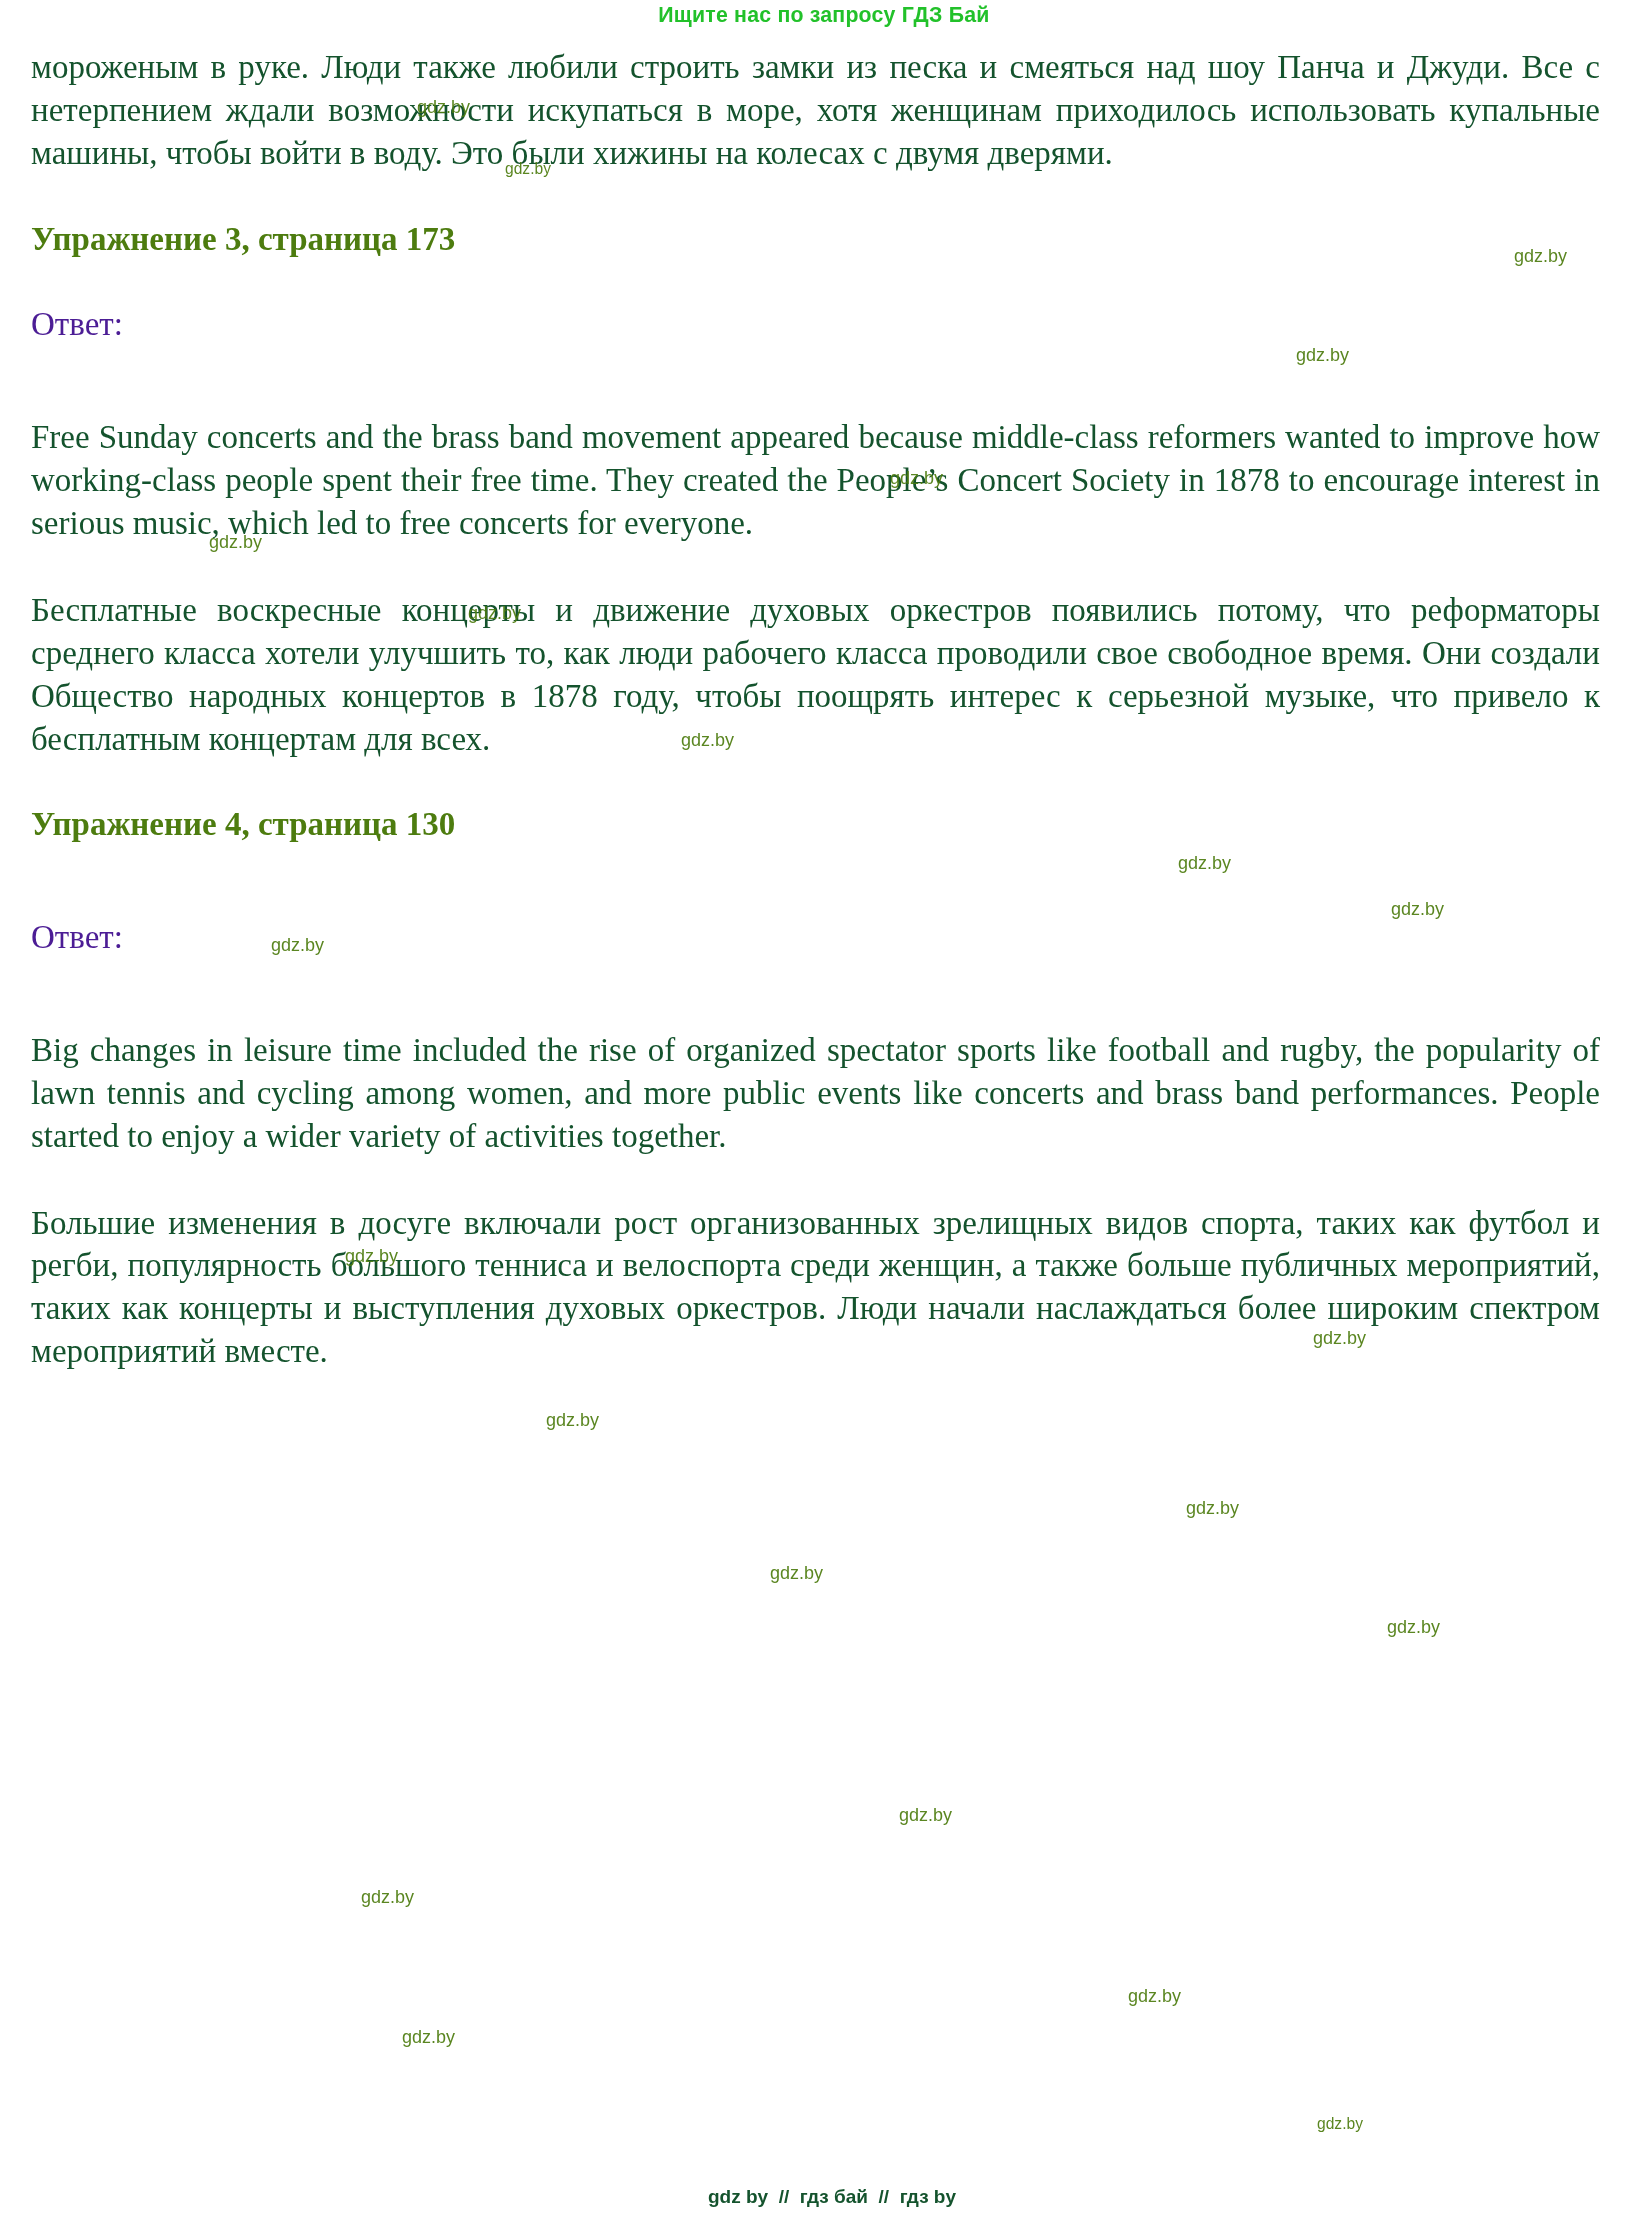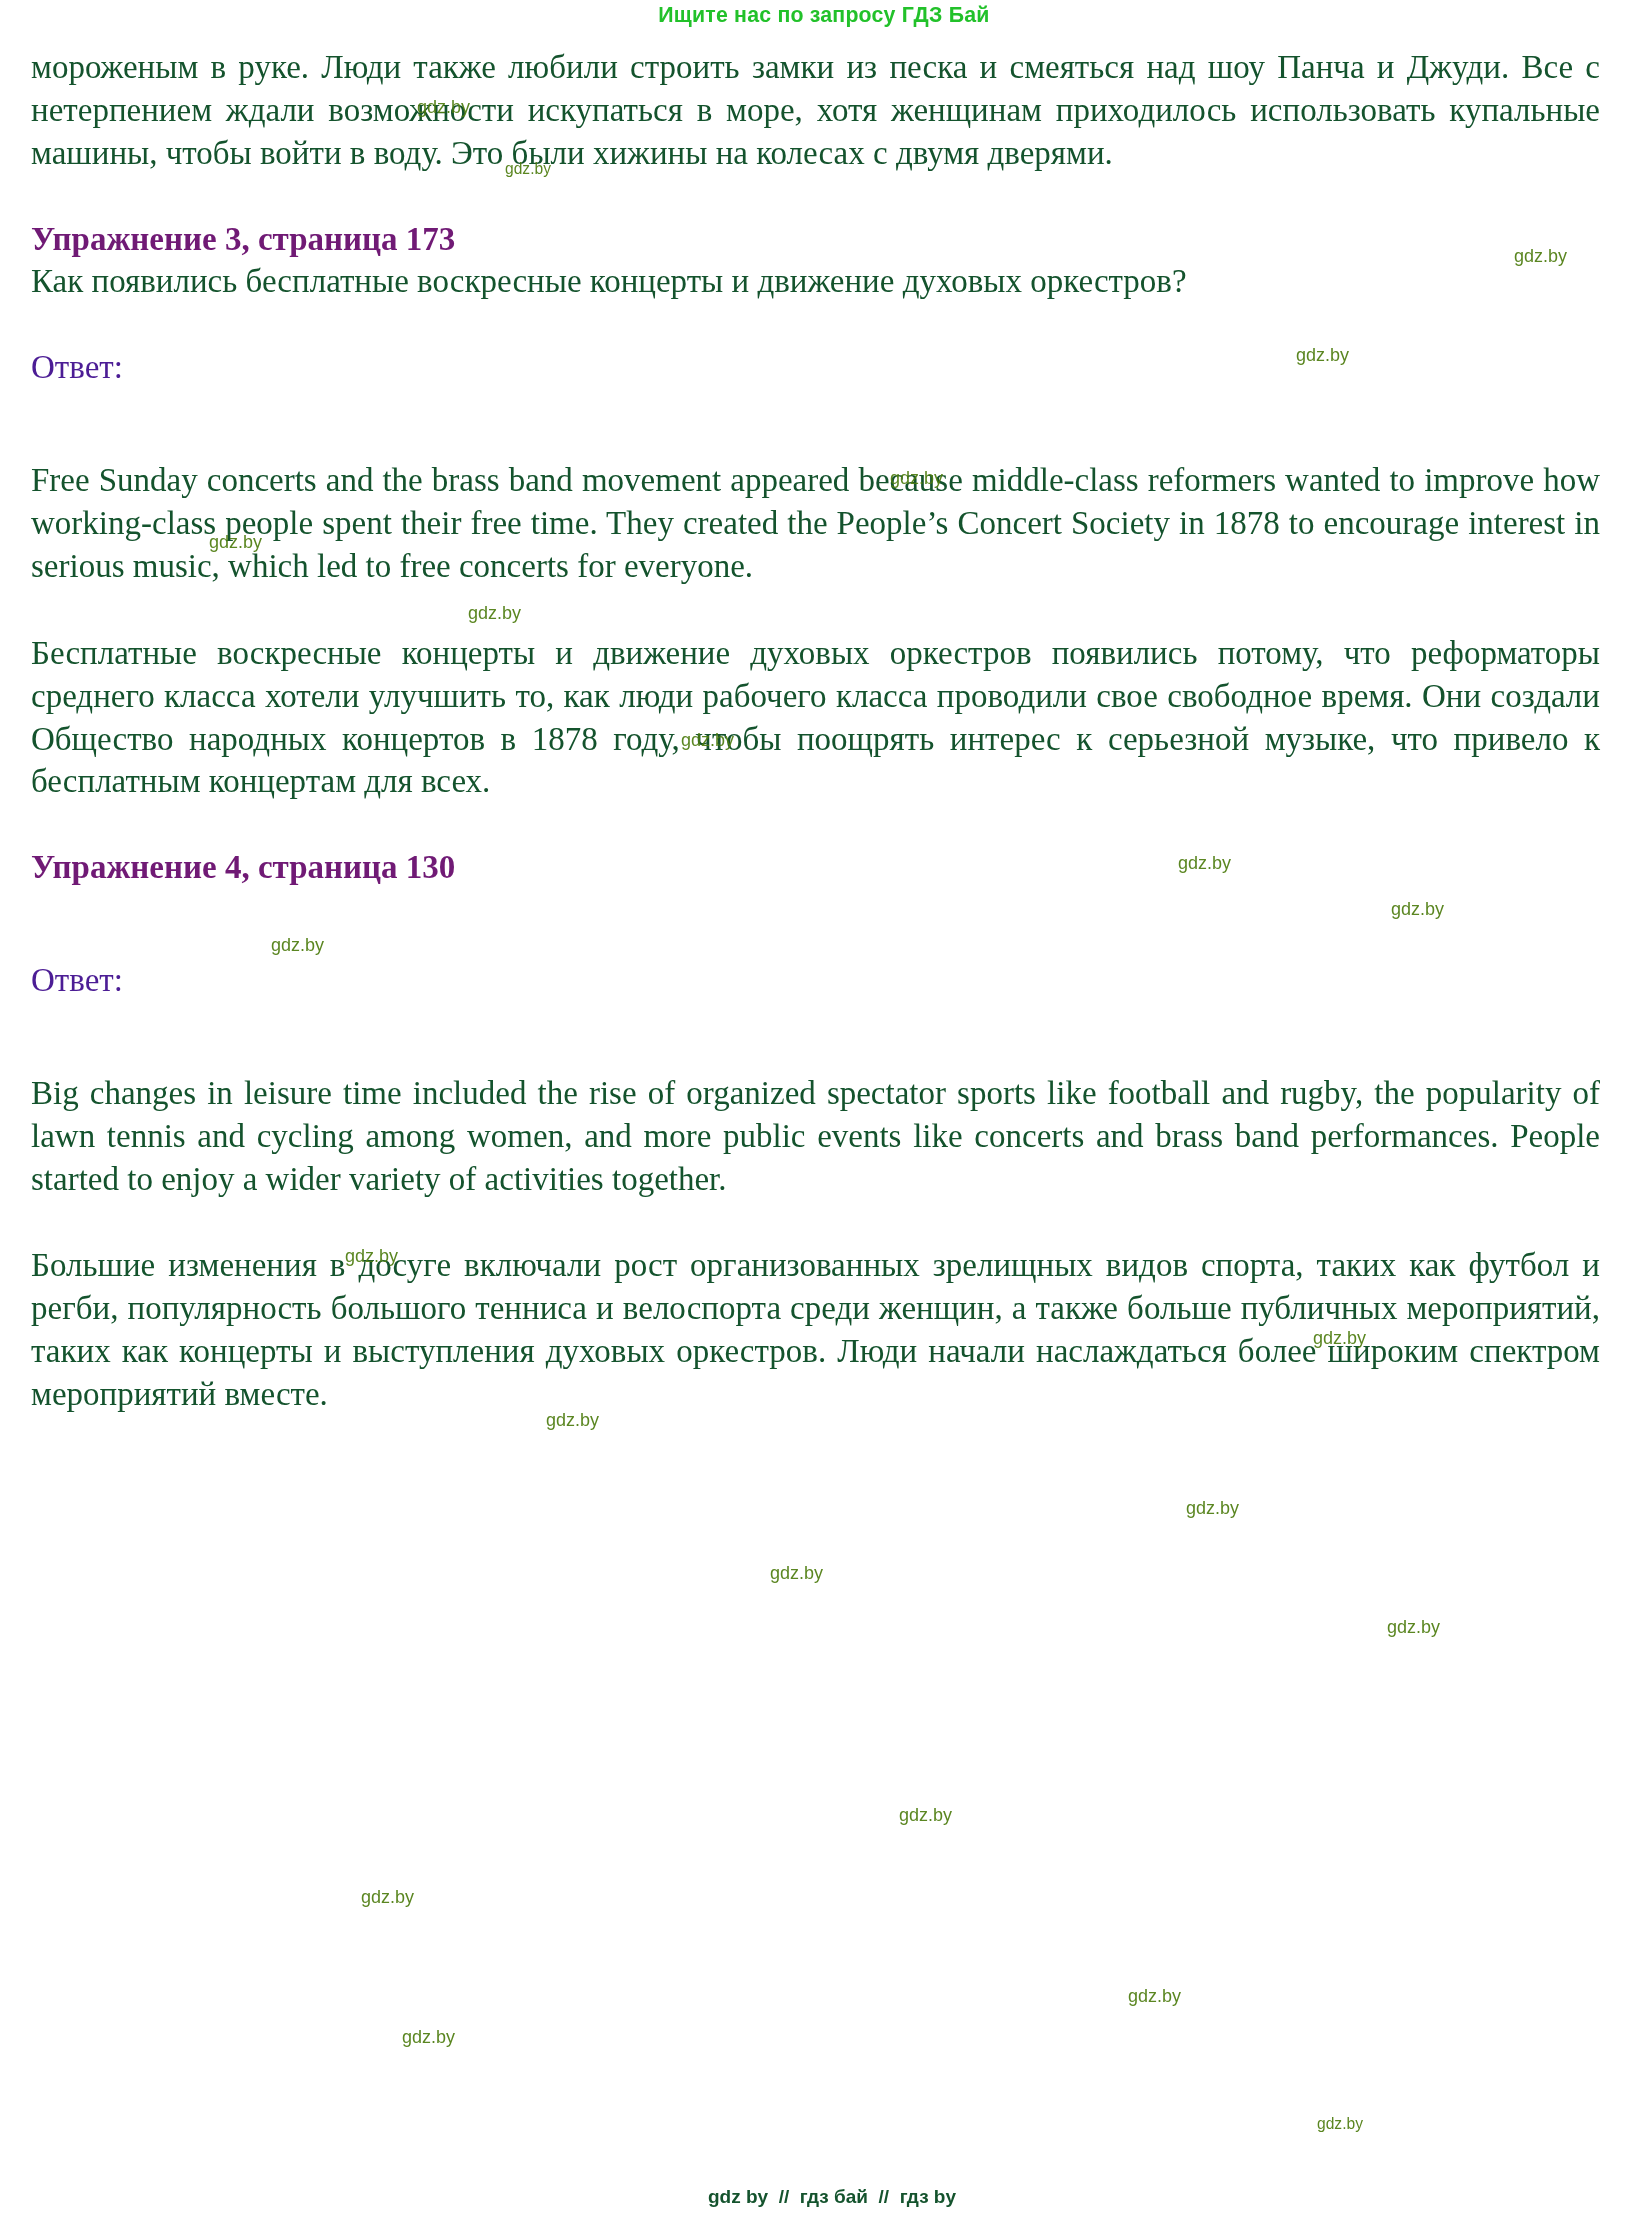--- a/index.html
+++ b/index.html
@@ -67,21 +67,21 @@
     color: #14532d;
     text-align: justify;
     margin: 0;
     font-family: "Liberation Serif", "DejaVu Serif", serif;
   }
   .para.last-left { text-align: justify; text-align-last: left; }
 
   .ex-heading {
     font-size: 33px;
     font-weight: bold;
-    color: #701a75;
+    color: #4d7c0f;
     margin: 0;
     line-height: 1.25;
     font-family: "Liberation Serif", "DejaVu Serif", serif;
   }
 
   .answer-label {
     font-size: 33px;
     color: #4c1d95;
     margin: 0;
     line-height: 1.25;
@@ -112,21 +112,20 @@
   <div class="promo-header">Ищите нас по запросу ГДЗ Бай</div>
 
   <div class="content">
 
     <p class="para">мороженым в руке. Люди также любили строить замки из песка и смеяться над шоу Панча и Джуди. Все с нетерпением ждали возможности искупаться в море, хотя женщинам приходилось использовать купальные машины, чтобы войти в воду. Это были хижины на колесах с двумя дверями.</p>
 
     <div class="gap-md"></div>
 
     <h2 class="ex-heading">Упражнение 3, страница 173</h2>
 
-    <p class="para last-left">Как появились бесплатные воскресные концерты и движение духовых оркестров?</p>
 
     <div class="gap-md"></div>
 
     <p class="answer-label">Ответ:</p>
 
     <div class="gap-lg"></div>
 
     <p class="para last-left">Free Sunday concerts and the brass band movement appeared because middle-class reformers wanted to improve how working-class people spent their free time. They created the People’s Concert Society in 1878 to encourage interest in serious music, which led to free concerts for everyone.</p>
 
     <div class="gap-md"></div>

